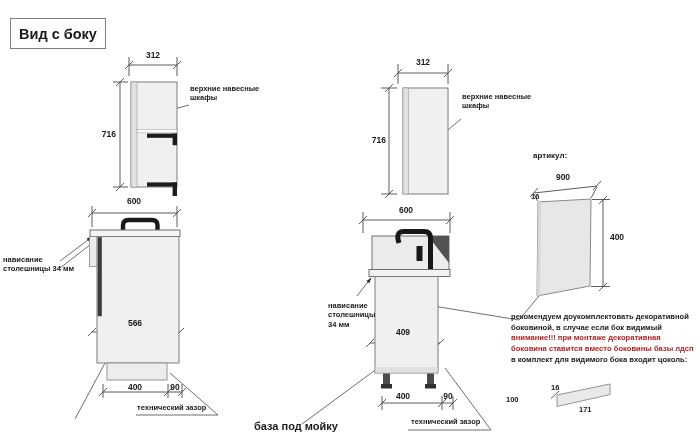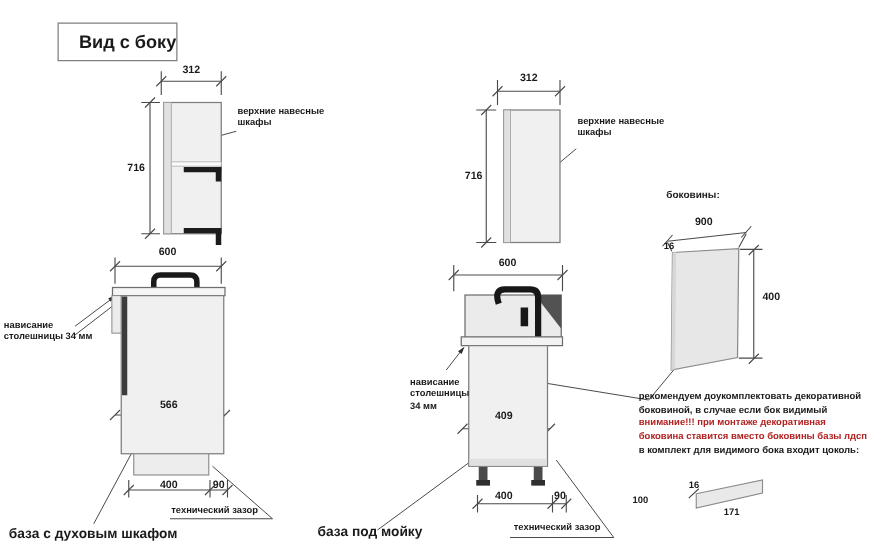--- a/index.html
+++ b/index.html
@@ -6,22 +6,22 @@
   #canvas{position:relative;width:700px;height:438px;background:#ffffff;
           font-family:"Liberation Sans",sans-serif;color:#1a1a1a;overflow:hidden;}
   #canvas svg{position:absolute;left:0;top:0;}
   .lbl{position:absolute;font-weight:bold;color:#1a1a1a;line-height:1.25;}
   .dim{font-size:8.5px;text-align:center;width:36px;}
   .dimr{font-size:8.5px;text-align:right;width:22px;}
   .ann{font-size:7.5px;}
   .cap{font-size:11px;white-space:nowrap;}
   .nowrap{white-space:nowrap;}
   #titlebox{position:absolute;left:10px;top:18px;width:94px;height:29px;border:1.4px solid #7f7f7f;
-            background:#fff;display:flex;align-items:center;justify-content:flex-end;
-            font-size:14.5px;font-weight:bold;margin-left:36px;}
+            background:#fff;display:flex;align-items:center;justify-content:center;
+            font-size:14.5px;font-weight:bold;}
   #noteblock{position:absolute;left:511px;top:312px;width:192px;}
   #noteblock div{font-size:7.6px;font-weight:bold;line-height:10.7px;white-space:nowrap;color:#1a1a1a;}
   #noteblock div.red{color:#b22222;}
 </style>
 </head>
 <body>
 
 <div id="canvas">
 
   <svg width="700" height="438" viewBox="0 0 700 438">
@@ -145,34 +145,33 @@
 
   <div class="lbl dim" style="left:135px;top:50px">312</div>
   <div class="lbl dimr" style="left:94px;top:129px">716</div>
   <div class="lbl ann" style="left:190px;top:84px;width:72px">верхние навесные шкафы</div>
   <div class="lbl dim" style="left:116px;top:196px">600</div>
   <div class="lbl ann" style="left:3px;top:255px;width:76px">нависание столешницы 34 мм</div>
   <div class="lbl dim" style="left:117px;top:318px">566</div>
   <div class="lbl dim" style="left:117px;top:382px">400</div>
   <div class="lbl dim" style="left:157px;top:382px">90</div>
   <div class="lbl ann nowrap" style="left:137px;top:403px">технический зазор</div>
-  <div class="lbl cap" style="left:7px;top:421px">база с духовым шкафом</div>
 
   <div class="lbl dim" style="left:405px;top:57px">312</div>
   <div class="lbl dimr" style="left:364px;top:135px">716</div>
   <div class="lbl ann" style="left:462px;top:92px;width:72px">верхние навесные шкафы</div>
   <div class="lbl dim" style="left:388px;top:205px">600</div>
   <div class="lbl ann" style="left:328px;top:301px;width:52px">нависание столешницы 34 мм</div>
   <div class="lbl dim" style="left:385px;top:327px">409</div>
   <div class="lbl dim" style="left:385px;top:391px">400</div>
   <div class="lbl dim" style="left:430px;top:391px">90</div>
   <div class="lbl ann nowrap" style="left:411px;top:417px">технический зазор</div>
   <div class="lbl cap" style="left:254px;top:420px">база под мойку</div>
 
-  <div class="lbl ann nowrap" style="left:533px;top:151px;font-size:8px">боковины:</div>
+  <div class="lbl ann nowrap" style="left:533px;top:151px;font-size:8px">артикул:</div>
   <div class="lbl dim" style="left:545px;top:172px">900</div>
   <div class="lbl ann" style="left:531px;top:192px">16</div>
   <div class="lbl dim" style="left:599px;top:232px">400</div>
 
   <div id="noteblock">
     <div>рекомендуем доукомплектовать декоративной</div>
     <div>боковиной, в случае если бок видимый</div>
     <div class="red">внимание!!! при монтаже декоративная</div>
     <div class="red">боковина ставится вместо боковины базы лдсп</div>
     <div>в комплект для видимого бока входит цоколь:</div>

